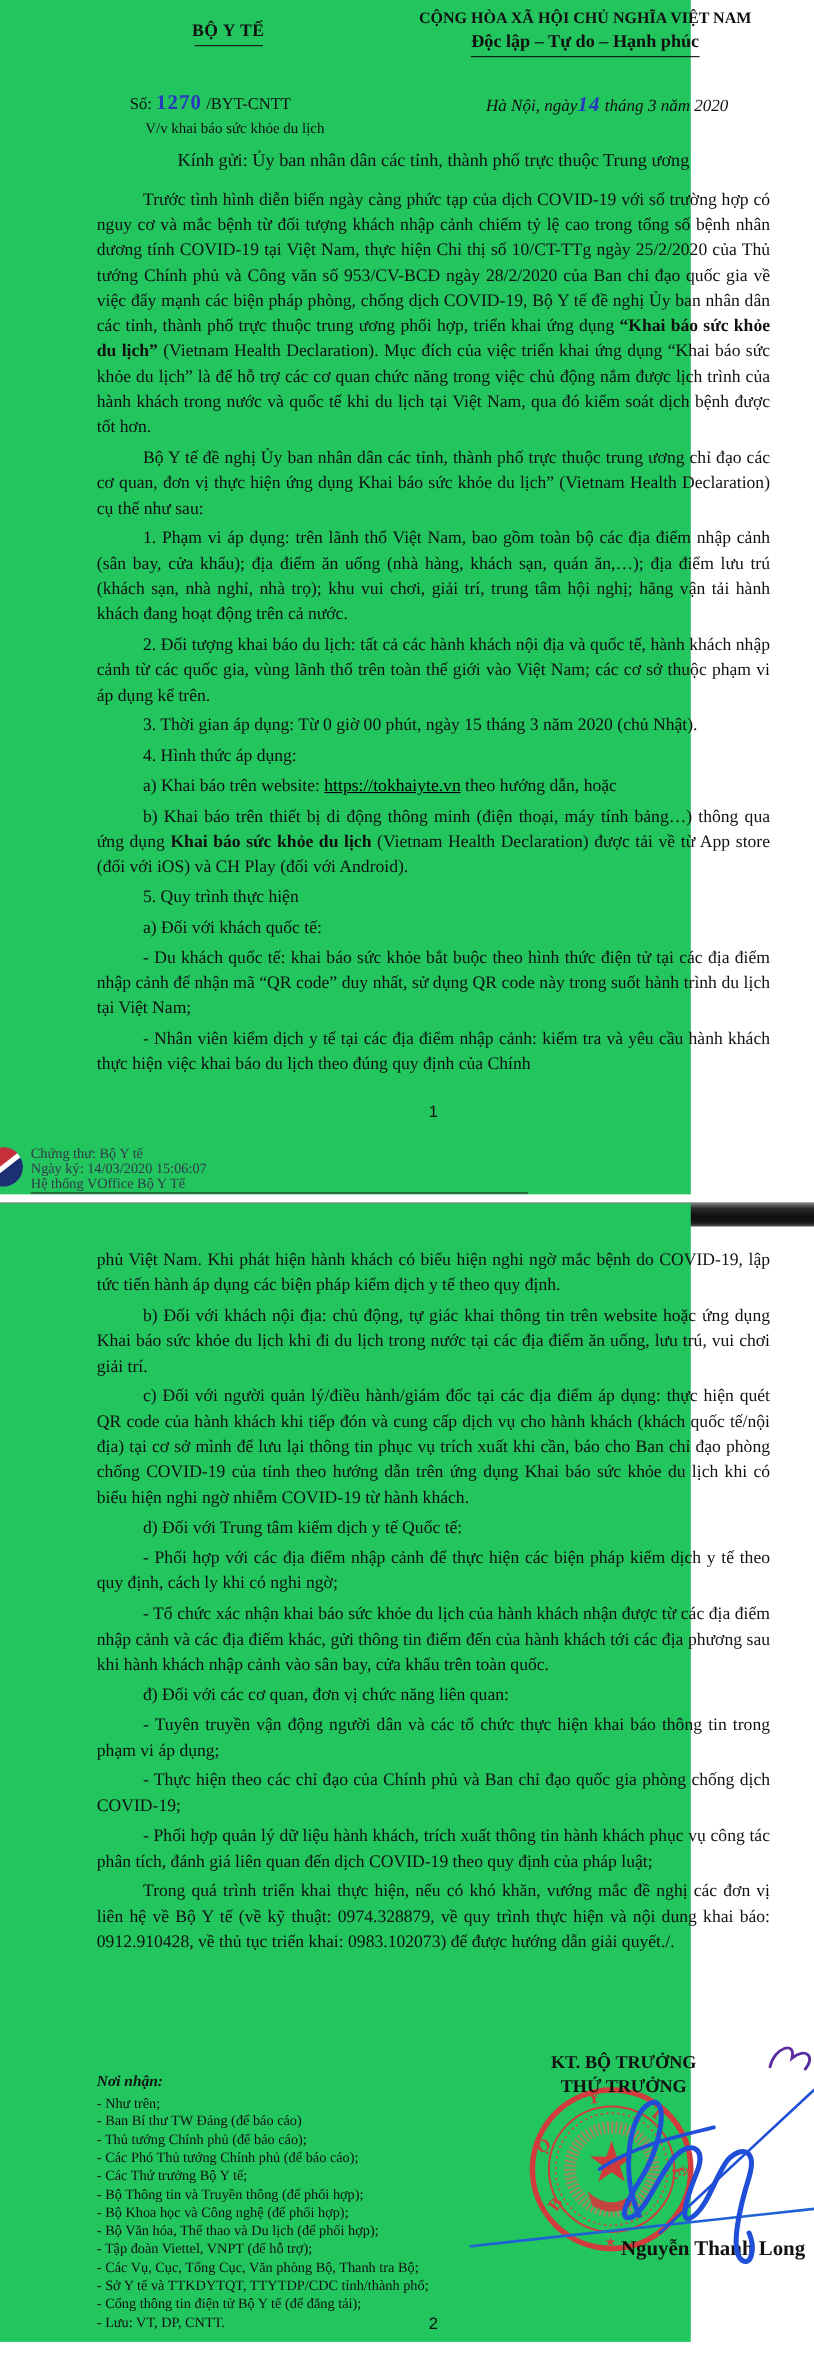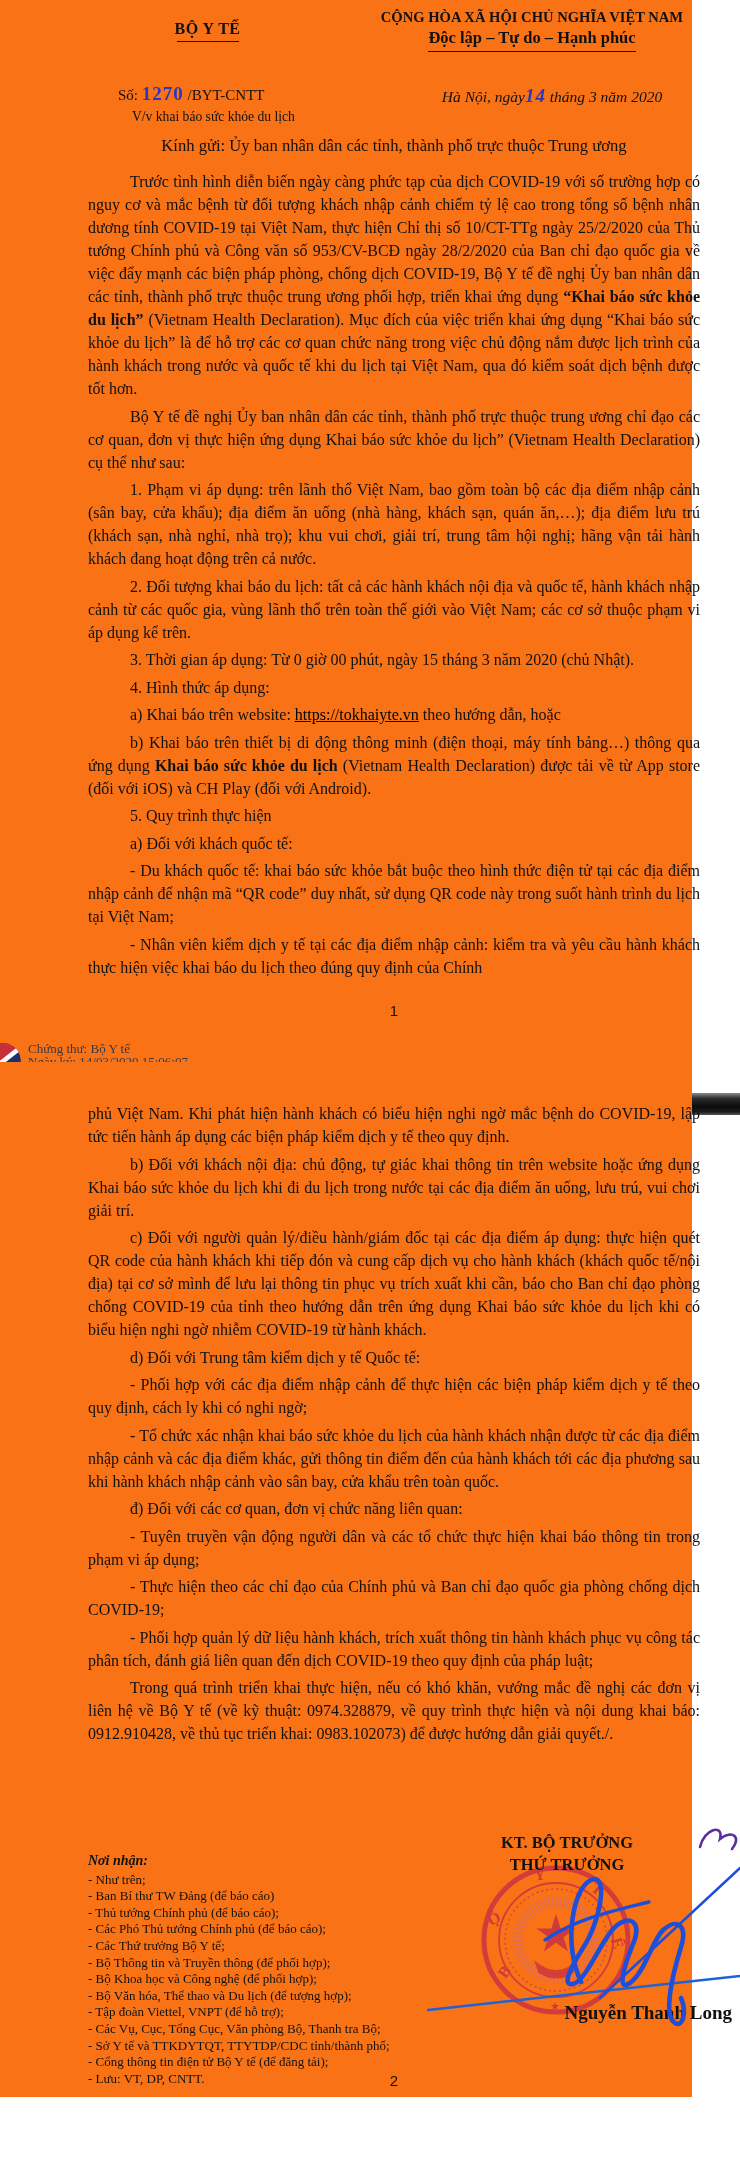--- a/index.html
+++ b/index.html
@@ -1,23 +1,23 @@
 <!DOCTYPE html>
 <html><head>
 <meta charset="utf-8">
 <style>
   html,body{margin:0;padding:0;}
   body{
     width:740px;height:2157px;position:relative;background:#ffffff;
     font-family:"Liberation Serif","DejaVu Serif",serif;color:#111;
     overflow:hidden;
   }
-  .page{position:absolute;left:0;width:692px;background:#f97316;}
+  .page{position:absolute;left:0;width:628px;background:#22c55e;}
   #page1{top:0;height:1086px;}
-  #page2{top:1062px;height:1035px;}
+  #page2{top:1094px;height:1035px;}
 
   
   .org-block{position:absolute;top:20px;left:100px;width:215px;text-align:center;}
   .org{font-weight:bold;font-size:16px;letter-spacing:.5px;}
   .org-rule{width:62px;border-top:1.4px solid #111;margin:3px auto 0;}
   .national-block{position:absolute;top:9px;left:352px;width:360px;text-align:center;}
   .nat1{font-weight:bold;font-size:14.6px;}
   .nat2{font-weight:bold;font-size:16.5px;margin-top:2px;}
   .nat-rule{width:208px;border-top:1.4px solid #111;margin:3px auto 0;}
   .so-line{position:absolute;top:84px;left:118px;font-size:15px;}
@@ -145,21 +145,21 @@
 
   <div class="recipients">
     <div class="rlabel">Nơi nhận:</div>
     <div>- Như trên;</div>
     <div>- Ban Bí thư TW Đảng (để báo cáo)</div>
     <div>- Thủ tướng Chính phủ (để báo cáo);</div>
     <div>- Các Phó Thủ tướng Chính phủ (để báo cáo);</div>
     <div>- Các Thứ trưởng Bộ Y tế;</div>
     <div>- Bộ Thông tin và Truyền thông (để phối hợp);</div>
     <div>- Bộ Khoa học và Công nghệ (để phối hợp);</div>
-    <div>- Bộ Văn hóa, Thể thao và Du lịch (để tượng hợp);</div>
+    <div>- Bộ Văn hóa, Thể thao và Du lịch (để phối hợp);</div>
     <div>- Tập đoàn Viettel, VNPT (để hỗ trợ);</div>
     <div>- Các Vụ, Cục, Tổng Cục, Văn phòng Bộ, Thanh tra Bộ;</div>
     <div>- Sở Y tế và TTKDYTQT, TTYTDP/CDC tỉnh/thành phố;</div>
     <div>- Cổng thông tin điện tử Bộ Y tế (để đăng tải);</div>
     <div>- Lưu: VT, DP, CNTT.</div>
   </div>
 
   <div class="sig-title">
     <div>KT. BỘ TRƯỞNG</div>
     <div>THỨ TRƯỞNG</div>

